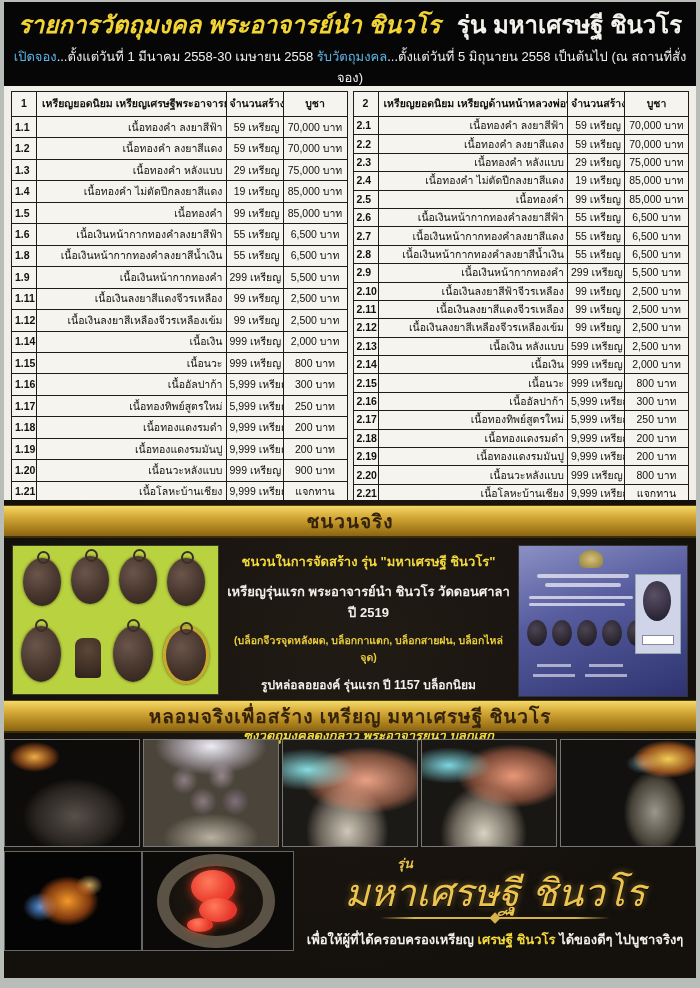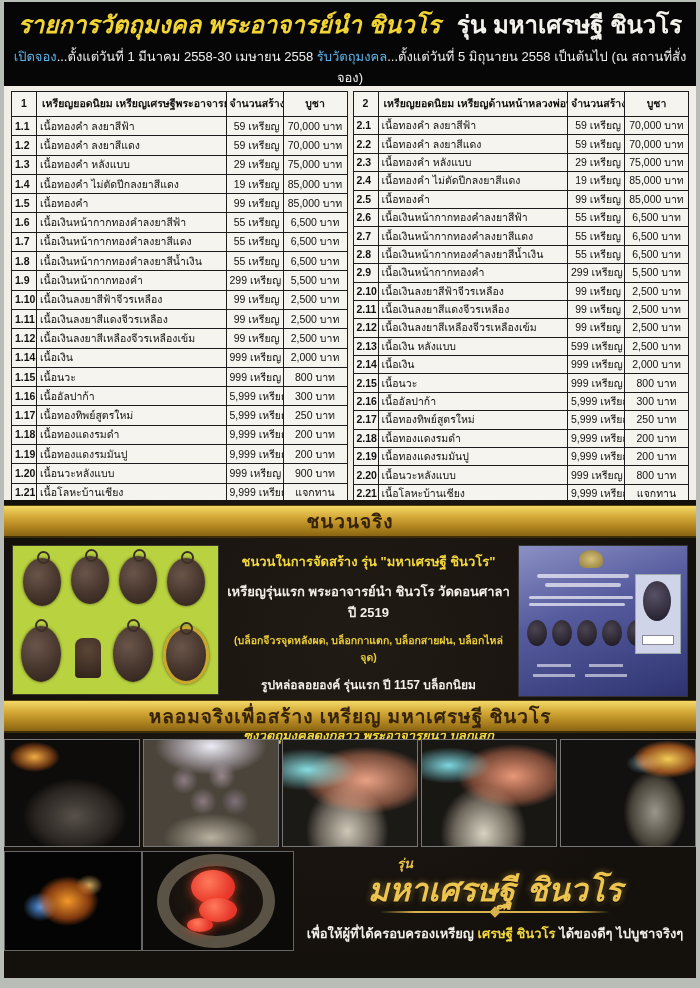--- a/index.html
+++ b/index.html
@@ -19,21 +19,21 @@
   .tables-wrap{height:414px;background:#f1eee7;flex:none;padding:5px 7px 0 7px;box-sizing:border-box;}
   .tables-row{display:flex;gap:5px;}
   table.price{border-collapse:collapse;table-layout:fixed;width:339px;background:#f6f4ee;}
   table.price th,table.price td{border:1px solid #1c1c1c;font-size:10.5px;color:#111;
     padding:0 3px;height:17.4px;line-height:1.05;overflow:hidden;white-space:nowrap;}
   table.price th{font-weight:bold;height:24px;}
   table.price th.tbl-title{text-align:left;padding-left:5px;}
   table.price col.c0{width:25px;} table.price col.c1{width:auto;}
   table.price col.c2{width:57px;} table.price col.c3{width:64px;}
   td.col0{text-align:left;font-weight:bold;padding-left:2px;}
-  td.col1{text-align:left;padding-left:6px;margin-top:39px;}
+  td.col1{text-align:right;padding-left:6px;margin-top:39px;}
   td.col2{text-align:right;padding-right:5px;}
   td.col3{text-align:center;}
   th.small2{font-size:8.6px;white-space:normal;line-height:1.15;}
   .notes{display:flex;margin-top:3px;}
   .note-l{width:50%;text-align:center;font-size:9.5px;font-weight:bold;color:#222;}
   .note-r{width:50%;text-align:center;font-size:13px;font-weight:bold;color:#111;}
 
   
   .dark{flex:1;background:radial-gradient(ellipse at 50% 30%,#211b15 0%,#14100c 70%);display:flex;flex-direction:column;}
   .gold-banner{height:30px;margin-top:5px;flex:none;display:flex;align-items:center;justify-content:center;
@@ -102,21 +102,21 @@
     radial-gradient(ellipse 40px 32px at 46% 50%,rgba(255,160,45,.95),rgba(250,110,25,.5) 55%,transparent 78%),
     radial-gradient(ellipse 24px 20px at 26% 56%,rgba(90,165,255,.9),transparent 72%),
     radial-gradient(ellipse 18px 14px at 62% 34%,rgba(255,210,120,.8),transparent 75%),#050404;}
   .g2{width:150px;flex:none;border:1px solid #666;position:relative;background:#0b0a08;overflow:hidden;}
   .g2 .pot{position:absolute;left:14px;top:2px;width:118px;height:94px;border-radius:50%;
     background:radial-gradient(circle at 45% 40%,#241d16 0%,#17120d 60%);border:12px solid #5a5244;box-sizing:border-box;}
   .g2 .coin{position:absolute;border-radius:50%;background:radial-gradient(circle at 40% 35%,#ff7a5a,#e6352a 70%);box-shadow:0 0 10px rgba(255,60,30,.8);}
 
   .logo-zone{flex:1;text-align:center;color:#eee;position:relative;}
   .logo-top{font-size:13px;font-weight:bold;font-style:italic;color:#e8c34a;margin-top:2px;margin-left:-180px;}
-  .logo-main{font-size:32px;font-weight:bold;font-style:italic;font-family:"DejaVu Serif","Liberation Serif",serif;
+  .logo-main{font-size:38px;font-weight:normal;font-style:italic;font-family:"DejaVu Serif","Liberation Serif",serif;
     color:#edc44f;text-shadow:0 1px 2px #000,0 0 6px rgba(240,200,80,.5);line-height:1.0;}
   .logo-rule{margin:2px auto 0 auto;width:230px;height:7px;position:relative;}
   .logo-rule::before{content:"";position:absolute;left:0;right:0;top:3px;height:1.5px;
     background:linear-gradient(90deg,transparent,#d7b14a 15%,#d7b14a 85%,transparent);}
   .logo-rule::after{content:"";position:absolute;left:50%;top:0;width:8px;height:8px;margin-left:-4px;
     background:#d7b14a;transform:rotate(45deg);}
   .foot1{margin-top:8px;font-size:13px;font-weight:bold;color:#f2f0ea;}
   .foot1 .yl{color:#f4d93c;}
 
   .bottom-strip{flex:1;}
@@ -186,42 +186,30 @@
                 <td class="col2">99 เหรียญ</td>
                 <td class="col3">85,000 บาท</td>
               </tr>
               <tr>
                 <td class="col0">1.6</td>
                 <td class="col1">เนื้อเงินหน้ากากทองคำลงยาสีฟ้า</td>
                 <td class="col2">55 เหรียญ</td>
                 <td class="col3">6,500 บาท</td>
               </tr>
               <tr>
-                <td class="col0">1.7</td>
-                <td class="col1">เนื้อเงินหน้ากากทองคำลงยาสีแดง</td>
-                <td class="col2">55 เหรียญ</td>
-                <td class="col3">6,500 บาท</td>
-              </tr>
-              <tr>
                 <td class="col0">1.8</td>
                 <td class="col1">เนื้อเงินหน้ากากทองคำลงยาสีน้ำเงิน</td>
                 <td class="col2">55 เหรียญ</td>
                 <td class="col3">6,500 บาท</td>
               </tr>
               <tr>
                 <td class="col0">1.9</td>
                 <td class="col1">เนื้อเงินหน้ากากทองคำ</td>
                 <td class="col2">299 เหรียญ</td>
                 <td class="col3">5,500 บาท</td>
-              </tr>
-              <tr>
-                <td class="col0">1.10</td>
-                <td class="col1">เนื้อเงินลงยาสีฟ้าจีวรเหลือง</td>
-                <td class="col2">99 เหรียญ</td>
-                <td class="col3">2,500 บาท</td>
               </tr>
               <tr>
                 <td class="col0">1.11</td>
                 <td class="col1">เนื้อเงินลงยาสีแดงจีวรเหลือง</td>
                 <td class="col2">99 เหรียญ</td>
                 <td class="col3">2,500 บาท</td>
               </tr>
               <tr>
                 <td class="col0">1.12</td>
                 <td class="col1">เนื้อเงินลงยาสีเหลืองจีวรเหลืองเข้ม</td>

